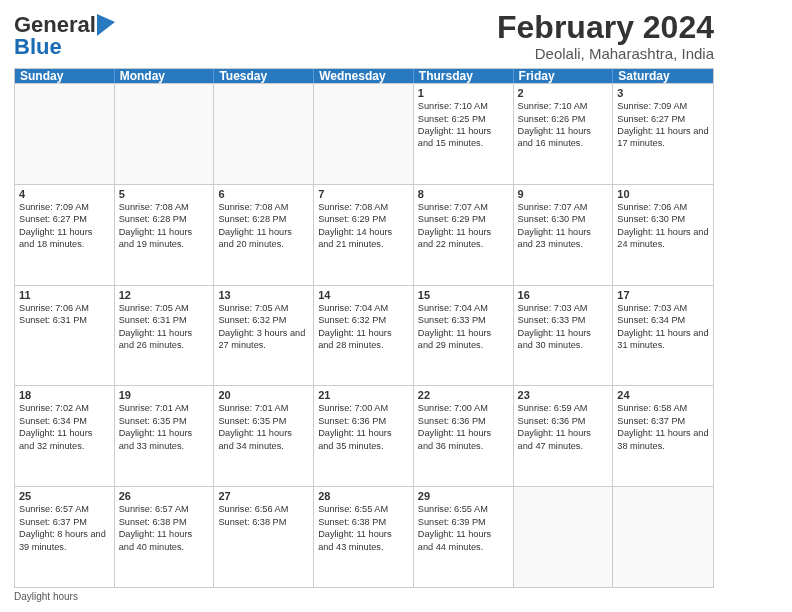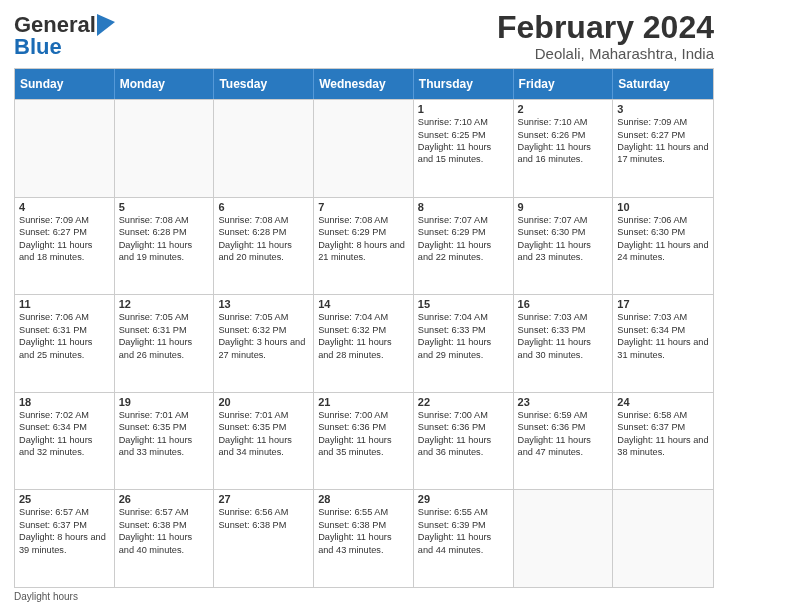--- a/index.html
+++ b/index.html
@@ -62,21 +62,21 @@
     }
     .cal-header-row {
       display: grid;
       grid-template-columns: repeat(7, 1fr);
       background: #2979c0;
     }
     .cal-header-cell {
       color: #fff;
       font-size: 12px;
       font-weight: bold;
-      padding: 8px 5px;
+      padding: 0 5px;
       text-align: left;
       border-right: 1px solid #5599d8;
     }
     .cal-header-cell:last-child { border-right: none; }
     .cal-body {
       flex: 1;
       display: flex;
       flex-direction: column;
     }
     .cal-row {
@@ -187,21 +187,21 @@
           <div class="cal-cell">
             <span class="day-num">6</span>
             <span class="cell-line">Sunrise: 7:08 AM</span>
             <span class="cell-line">Sunset: 6:28 PM</span>
             <span class="cell-line">Daylight: 11 hours and 20 minutes.</span>
           </div>
           <div class="cal-cell">
             <span class="day-num">7</span>
             <span class="cell-line">Sunrise: 7:08 AM</span>
             <span class="cell-line">Sunset: 6:29 PM</span>
-            <span class="cell-line">Daylight: 8 hours and 21 minutes.</span>
+            <span class="cell-line">Daylight: 14 hours and 21 minutes.</span>
           </div>
           <div class="cal-cell">
             <span class="day-num">8</span>
             <span class="cell-line">Sunrise: 7:07 AM</span>
             <span class="cell-line">Sunset: 6:29 PM</span>
             <span class="cell-line">Daylight: 11 hours and 22 minutes.</span>
           </div>
           <div class="cal-cell">
             <span class="day-num">9</span>
             <span class="cell-line">Sunrise: 7:07 AM</span>
@@ -213,21 +213,20 @@
             <span class="cell-line">Sunrise: 7:06 AM</span>
             <span class="cell-line">Sunset: 6:30 PM</span>
             <span class="cell-line">Daylight: 11 hours and 24 minutes.</span>
           </div>
         </div>
         <div class="cal-row">
           <div class="cal-cell">
             <span class="day-num">11</span>
             <span class="cell-line">Sunrise: 7:06 AM</span>
             <span class="cell-line">Sunset: 6:31 PM</span>
-            <span class="cell-line">Daylight: 11 hours and 25 minutes.</span>
           </div>
           <div class="cal-cell">
             <span class="day-num">12</span>
             <span class="cell-line">Sunrise: 7:05 AM</span>
             <span class="cell-line">Sunset: 6:31 PM</span>
             <span class="cell-line">Daylight: 11 hours and 26 minutes.</span>
           </div>
           <div class="cal-cell">
             <span class="day-num">13</span>
             <span class="cell-line">Sunrise: 7:05 AM</span>

